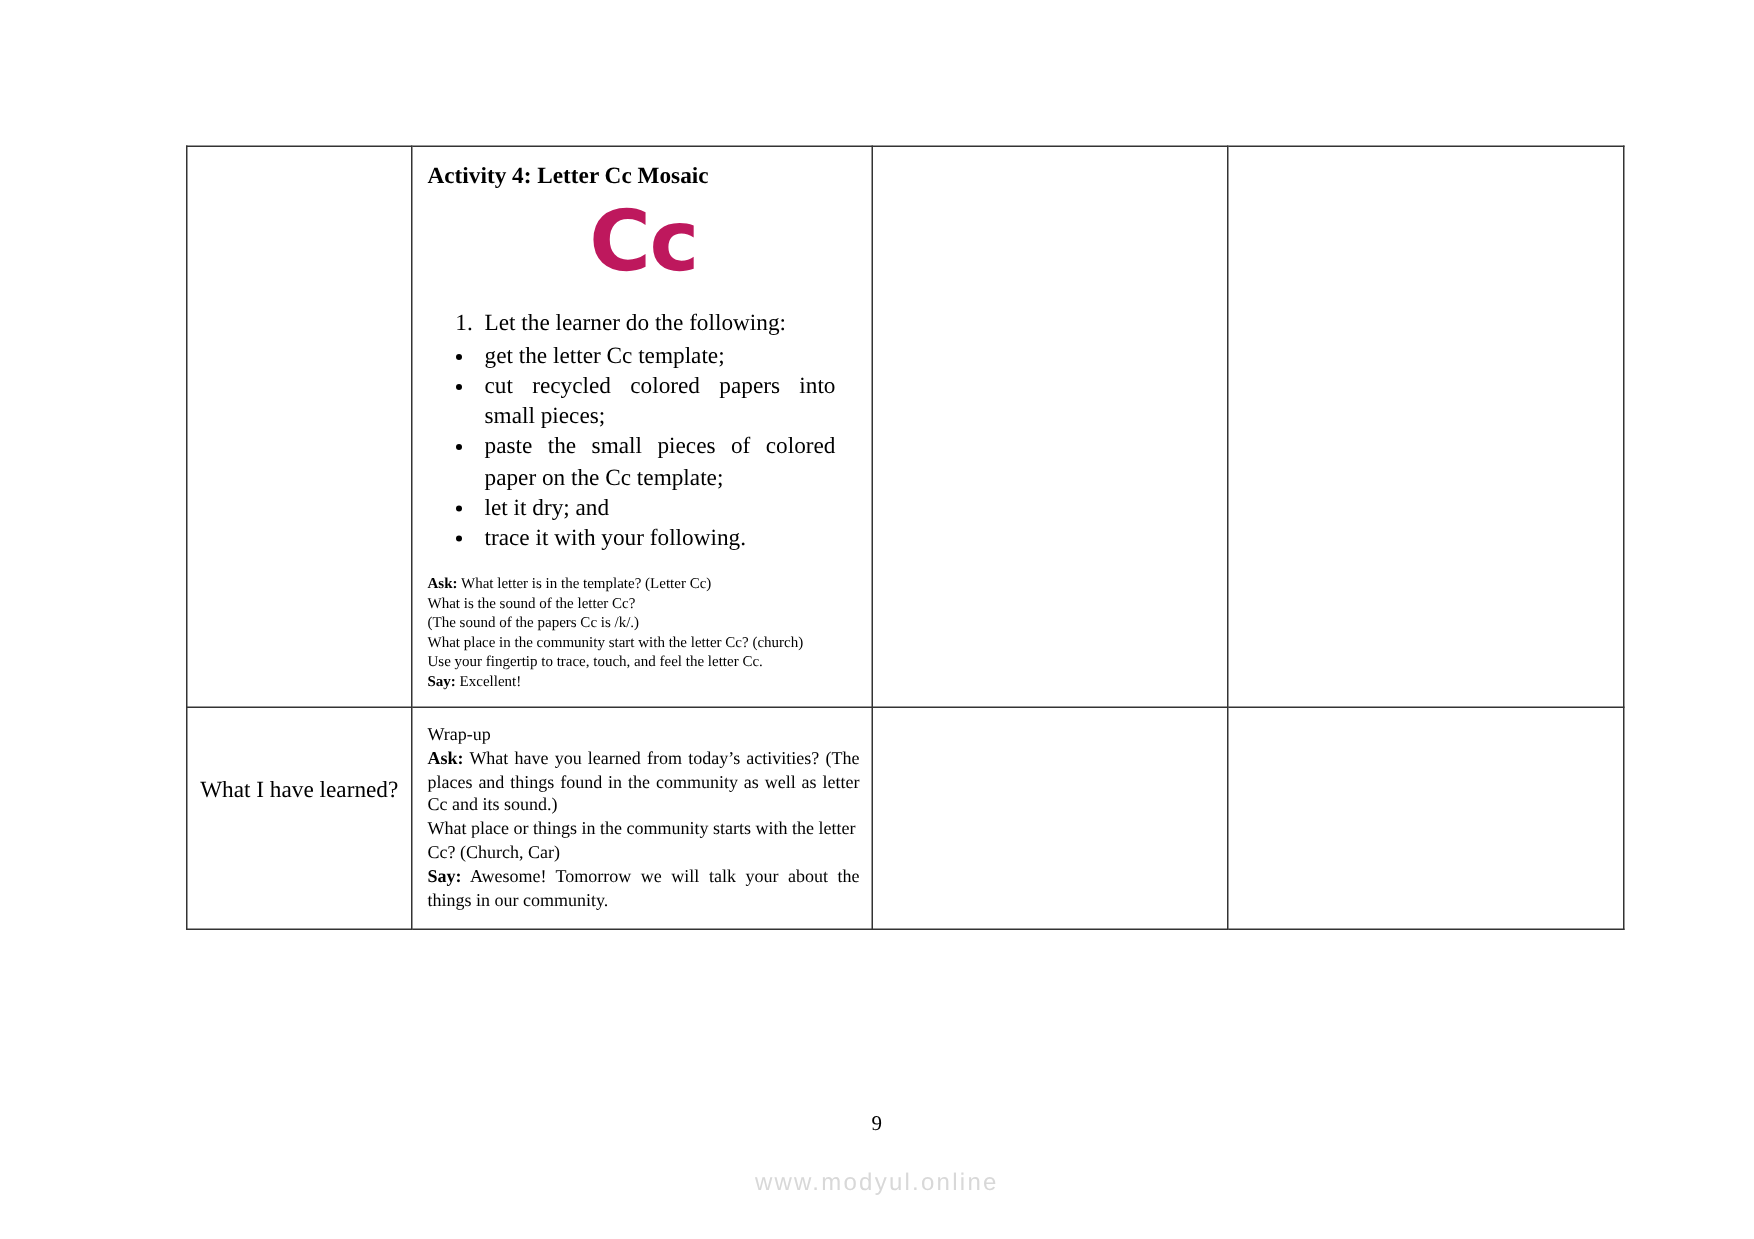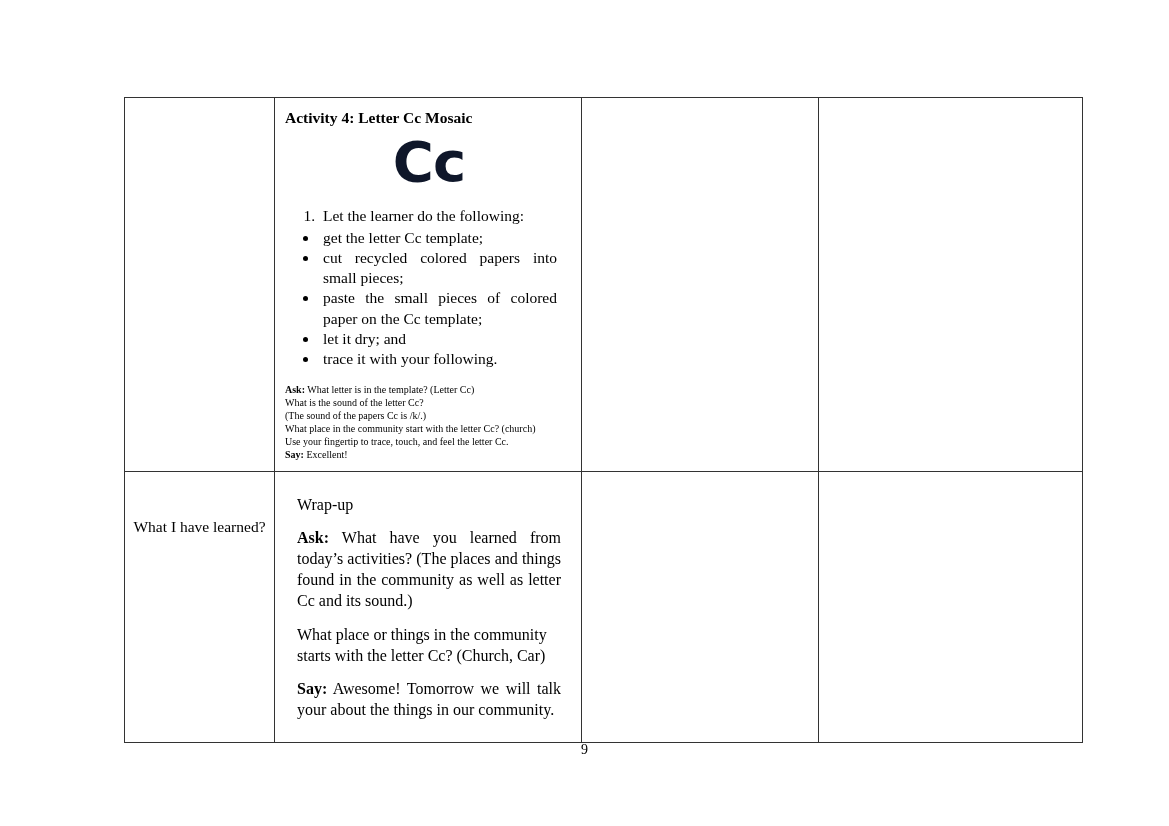--- a/index.html
+++ b/index.html
@@ -51,21 +51,21 @@
   }
   .cc-graphic {
     text-align: center;
     margin: 6px 0 14px 0;
     height: 58px;
   }
   .cc-graphic .cc-text {
     font-family: "DejaVu Sans", sans-serif;
     font-weight: bold;
     font-size: 56px;
-    color: #0f172a;
+    color: #be185d;
     letter-spacing: -1px;
     line-height: 1;
   }
   ol.numlist {
     margin: 0 0 2px 0;
     padding-left: 34px;
   }
   ol.numlist li {
     font-size: 15.5px;
     line-height: 1.3;
@@ -106,22 +106,22 @@
     padding: 0 6px;
   }
   .row2-label-wrap {
     display: flex;
     align-items: center;
     justify-content: center;
     height: 100%;
     min-height: 110px;
   }
   .wrapup-block p {
-    margin: 12px;
-    font-size: 16px;
+    margin: 0;
+    font-size: 12px;
     line-height: 1.32;
   }
   .page-number {
     position: absolute;
     left: 0;
     top: 742px;
     width: 1169px;
     text-align: center;
     font-size: 14px;
   }
@@ -213,14 +213,15 @@
           <div class="cell-pad"></div>
         </td>
         <td class="col-d">
           <div class="cell-pad"></div>
         </td>
       </tr>
     </tbody>
   </table>
 
   <div class="page-number">9</div>
+  <div class="watermark">www.modyul.online</div>
 
 </div>
 
 </body></html>

